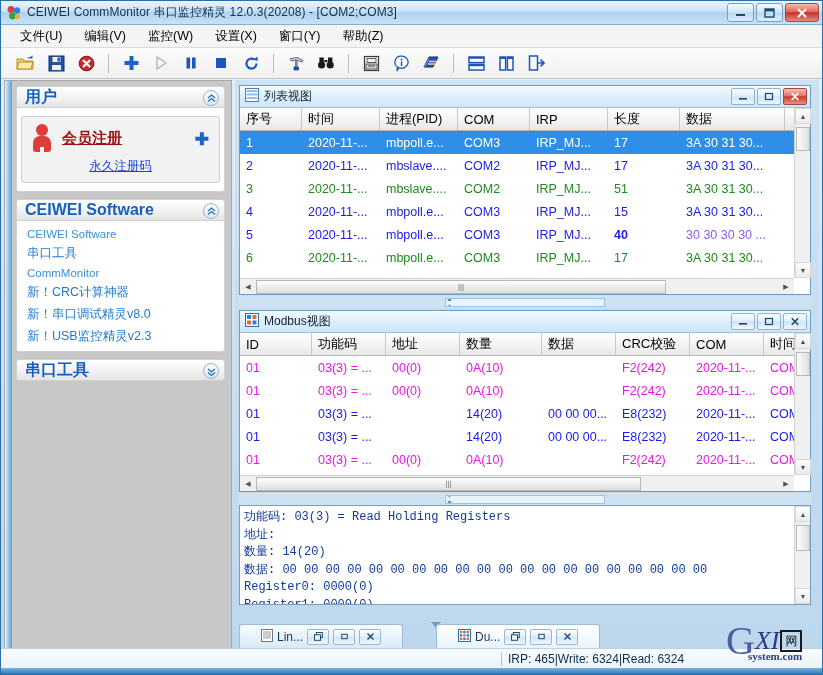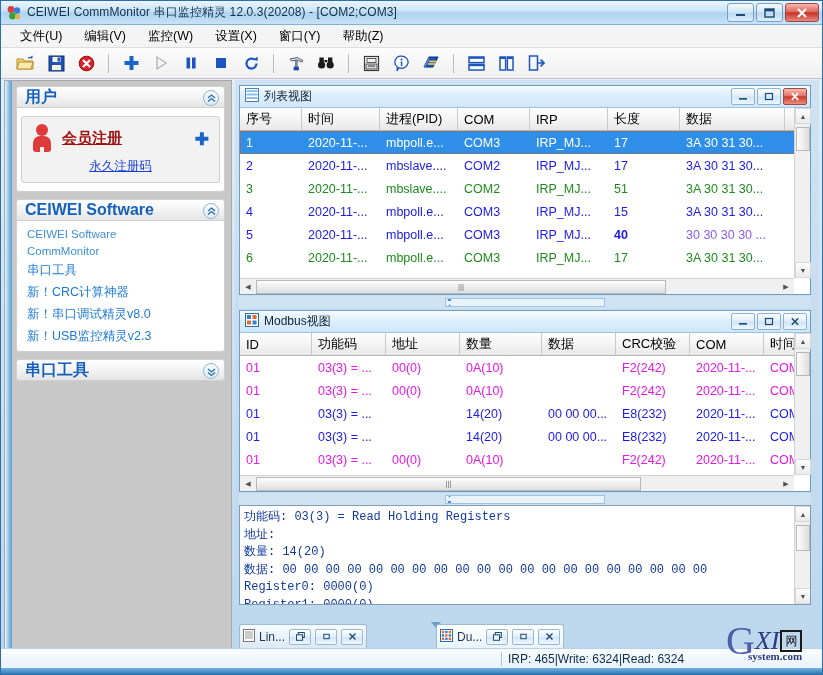--- a/index.html
+++ b/index.html
@@ -171,21 +171,21 @@
 
   
   .textpane { position:absolute; background:#fff; border:1px solid #7f9db9; overflow:hidden;}
   .tp-body { position:absolute; left:0; top:0; right:17px; bottom:0; padding:3px 0 0 4px;
     font-family:"Liberation Mono","DejaVu Sans Mono",monospace; font-size:12px; color:#123a9e; line-height:17.5px;
     white-space:pre; overflow:hidden;}
 
   
   .tabbar { position:absolute; left:234px; bottom:26px; width:584px; height:26px; }
   .tab {
-    position:absolute; top:2px; height:24px; display:flex; align-items:center; padding:0 3px;
+    position:absolute; top:2px; height:24px; display:flex; align-items:center; padding:0 21px;
     background:linear-gradient(180deg,#f7fbff,#e6f0f9 60%,#dbe9f5);
     border:1px solid #9dbbd4; border-bottom:none; border-radius:3px 3px 0 0; gap:4px;
   }
   .tab .lbl { font-size:12px; color:#1a3a52; }
   .tabbtn { width:22px; height:16px; border:1px solid #9ab7ce; border-radius:2px;
     background:linear-gradient(180deg,#fbfeff,#e2effa 48%,#d2e5f6 52%,#eef8ff);
     display:flex; align-items:center; justify-content:center; font-size:8px; color:#1b4a74;}
   .tabcaret { position:absolute; top:0; width:0; height:0;
      border-left:5px solid transparent; border-right:5px solid transparent; border-top:6px solid #6f9ec4;}
 
@@ -409,22 +409,22 @@
             <span class="t">CEIWEI Software</span>
             <span class="sb-chev">
               <svg width="11" height="11" viewBox="0 0 11 11" style="margin-top:2px">
                 <path d="M2 5 L5.5 2 L9 5" stroke="#2b6ea8" stroke-width="1.3" fill="none"></path>
                 <path d="M2 8.5 L5.5 5.5 L9 8.5" stroke="#2b6ea8" stroke-width="1.3" fill="none"></path>
               </svg>
             </span>
           </div>
           <div class="sb-body">
             <a class="sb-link sm">CEIWEI Software</a>
+            <a class="sb-link">串口工具</a>
             <a class="sb-link sm">CommMonitor</a>
-            <a class="sb-link">串口工具</a>
             <a class="sb-link">新！CRC计算神器</a>
             <a class="sb-link">新！串口调试精灵v8.0</a>
             <a class="sb-link">新！USB监控精灵v2.3</a>
           </div>
         </div>
 
         <div class="sb-group">
           <div class="sb-head" style="border-radius:3px">
             <span class="t">串口工具</span>
             <span class="sb-chev">

